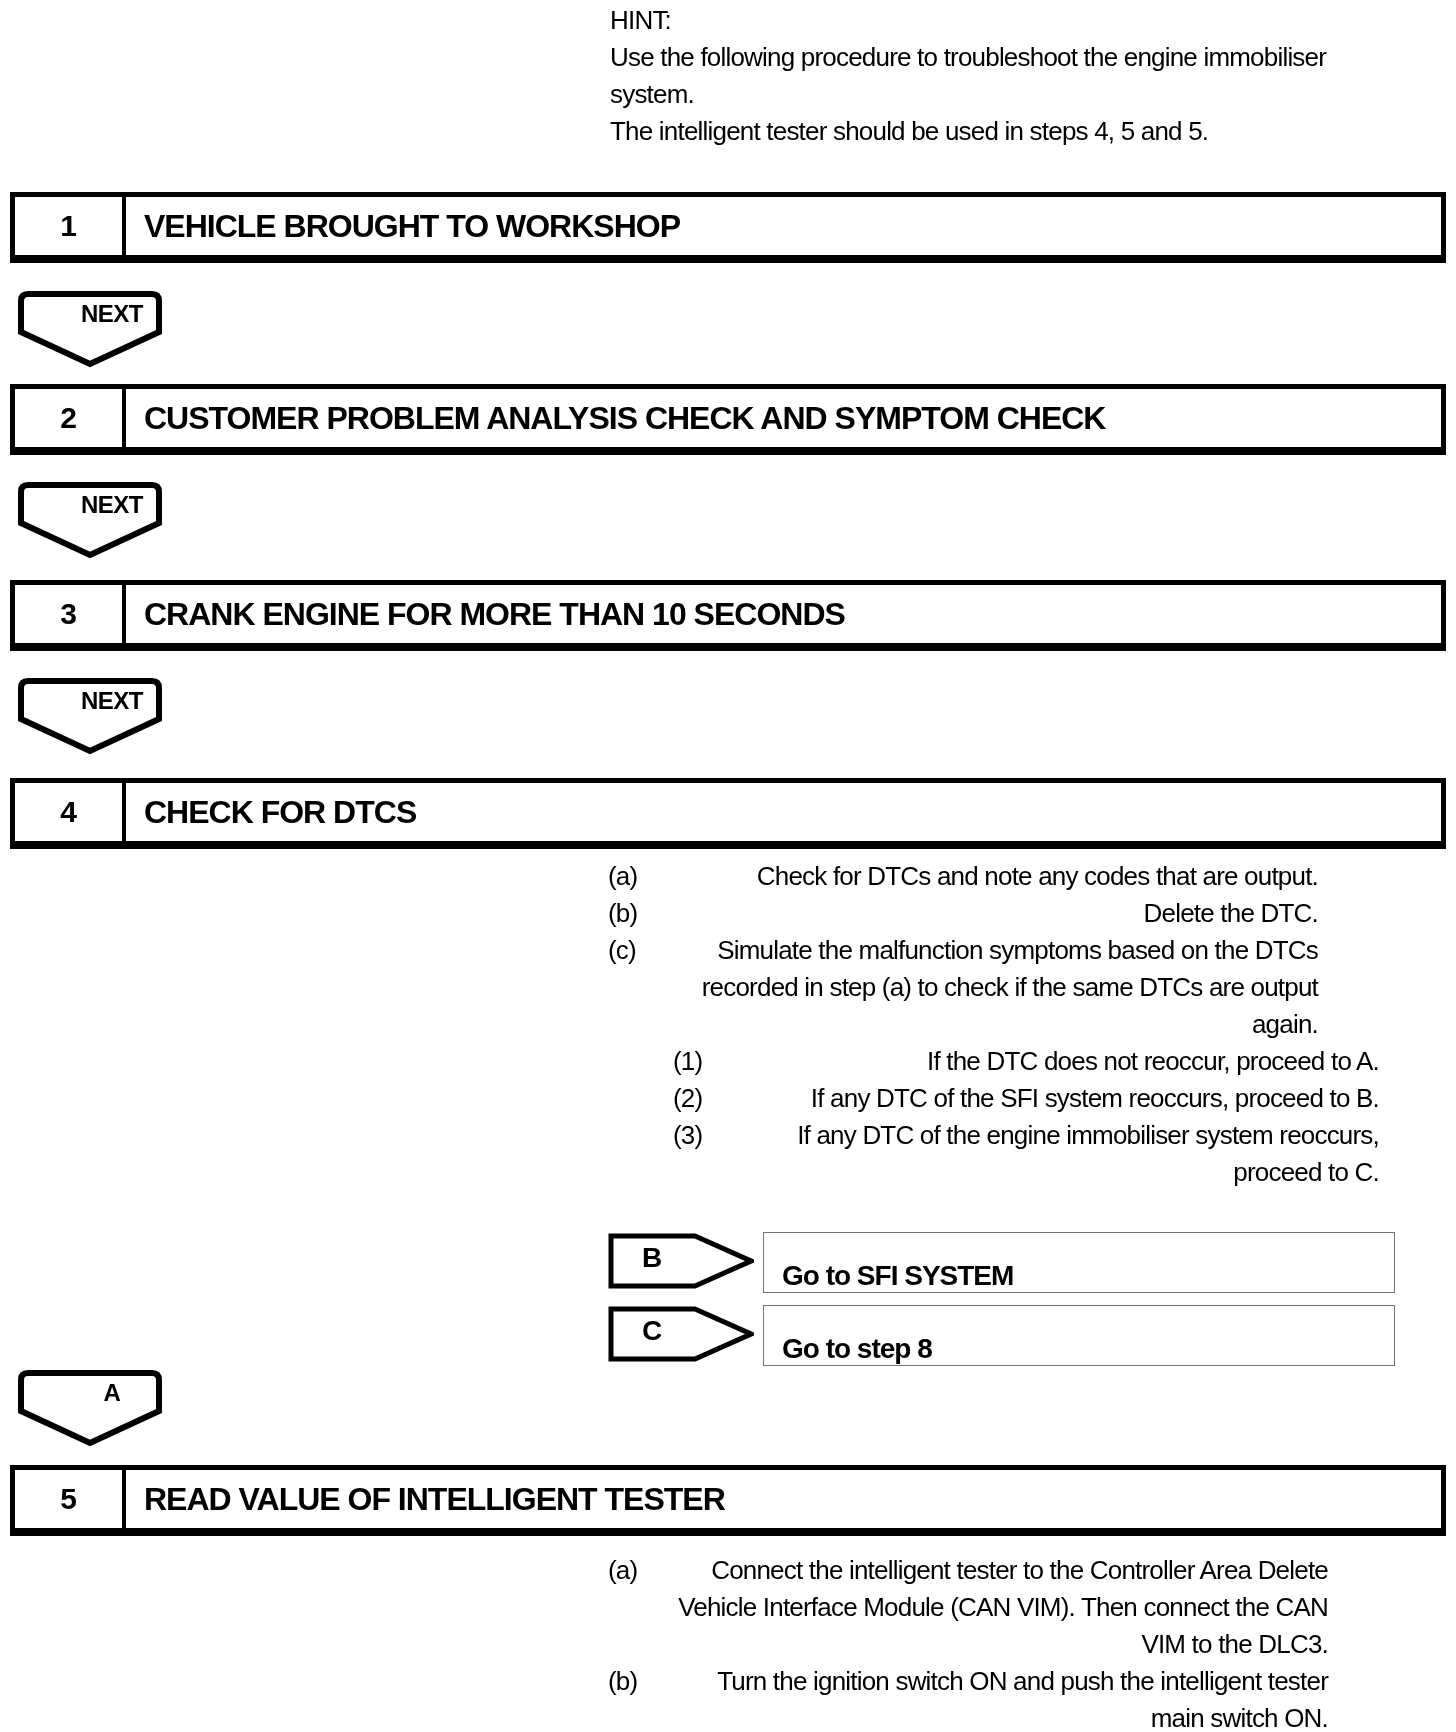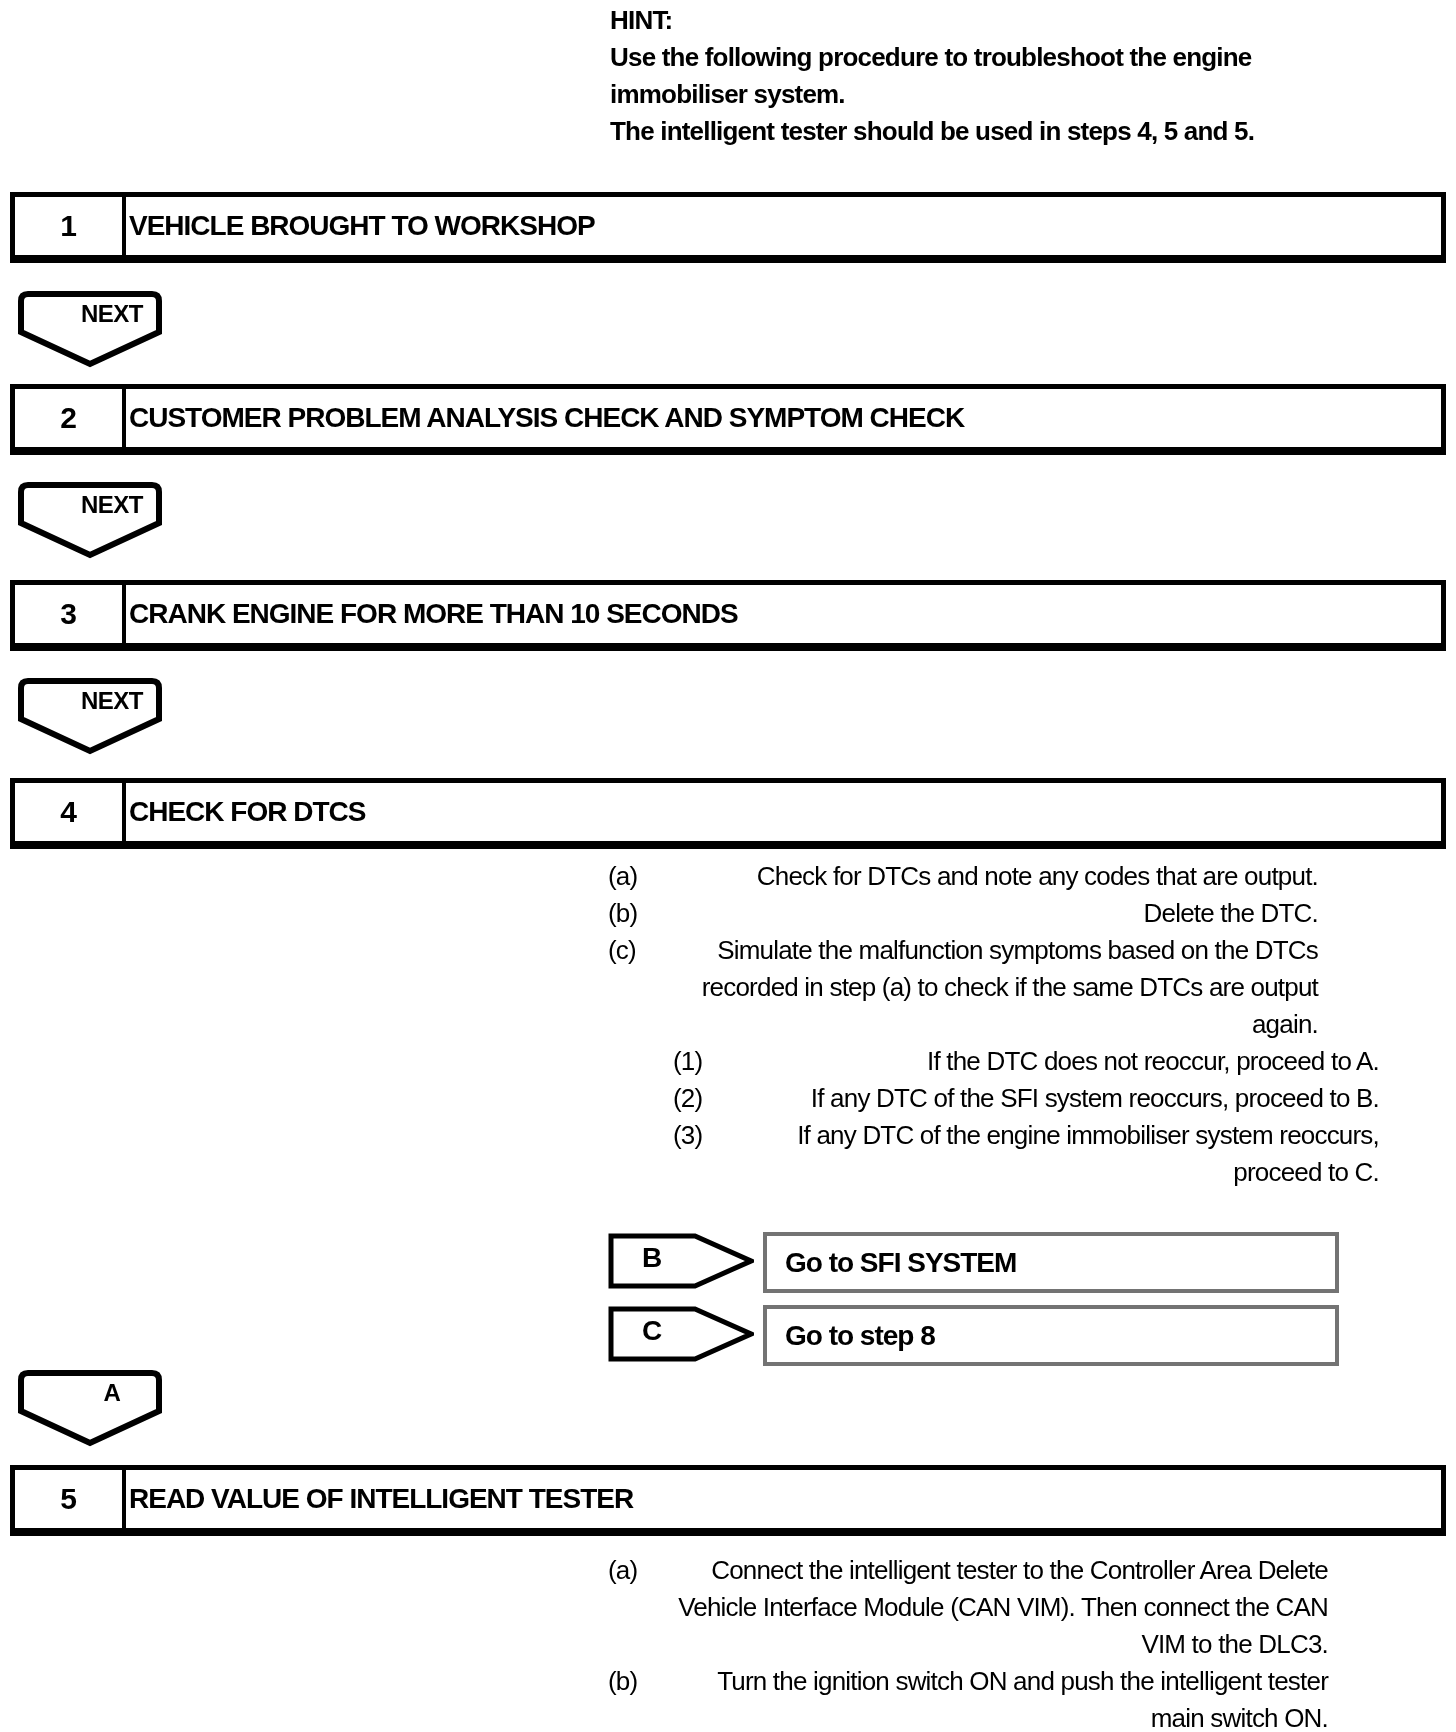--- a/index.html
+++ b/index.html
@@ -15,21 +15,20 @@
   .bodytext {
     font-size: 26px;
     line-height: 37px;
     letter-spacing: -0.8px;
   }
   
   .hint {
     position: absolute;
     left: 610px; top: 2px;
     width: 720px;
-    font-weight: bold;
   }
   
   .step-box {
     position: absolute;
     left: 10px;
     width: 1436px;
     height: 71px;
     border: 5px solid #000;
     border-bottom-width: 8px;
     background: #fff;
@@ -43,23 +42,23 @@
     display: flex;
     align-items: center;
     justify-content: center;
     font-weight: bold;
     font-size: 30px;
   }
   .step-title {
     flex: 1;
     display: flex;
     align-items: center;
-    padding-left: 3px;
-    font-weight: bold;
-    font-size: 28px;
+    padding-left: 18px;
+    font-weight: bold;
+    font-size: 32px;
     letter-spacing: -1px;
     white-space: nowrap;
     text-align: center;
   }
   
   .connector {
     position: absolute;
     left: 18px;
     width: 144px;
     height: 78px;
@@ -104,25 +103,25 @@
     position: absolute;
     left: 0; top: 9px;
     width: 88px;
     text-align: center;
     font-weight: bold;
     font-size: 28px;
   }
   .branch-box {
     position: absolute;
     left: 155px; top: 0;
-    width: 576px; height: 61px;
-    border: 4px solid #737373;
+    width: 632px; height: 61px;
+    border: 1px solid #737373;
     background: #fff;
     display: flex;
-    align-items: center;
+    align-items: flex-end;
     padding-left: 18px;
     font-weight: bold;
     font-size: 28px;
     letter-spacing: -1px;
     white-space: nowrap;
   }
 </style>
 </head>
 <body>
 

